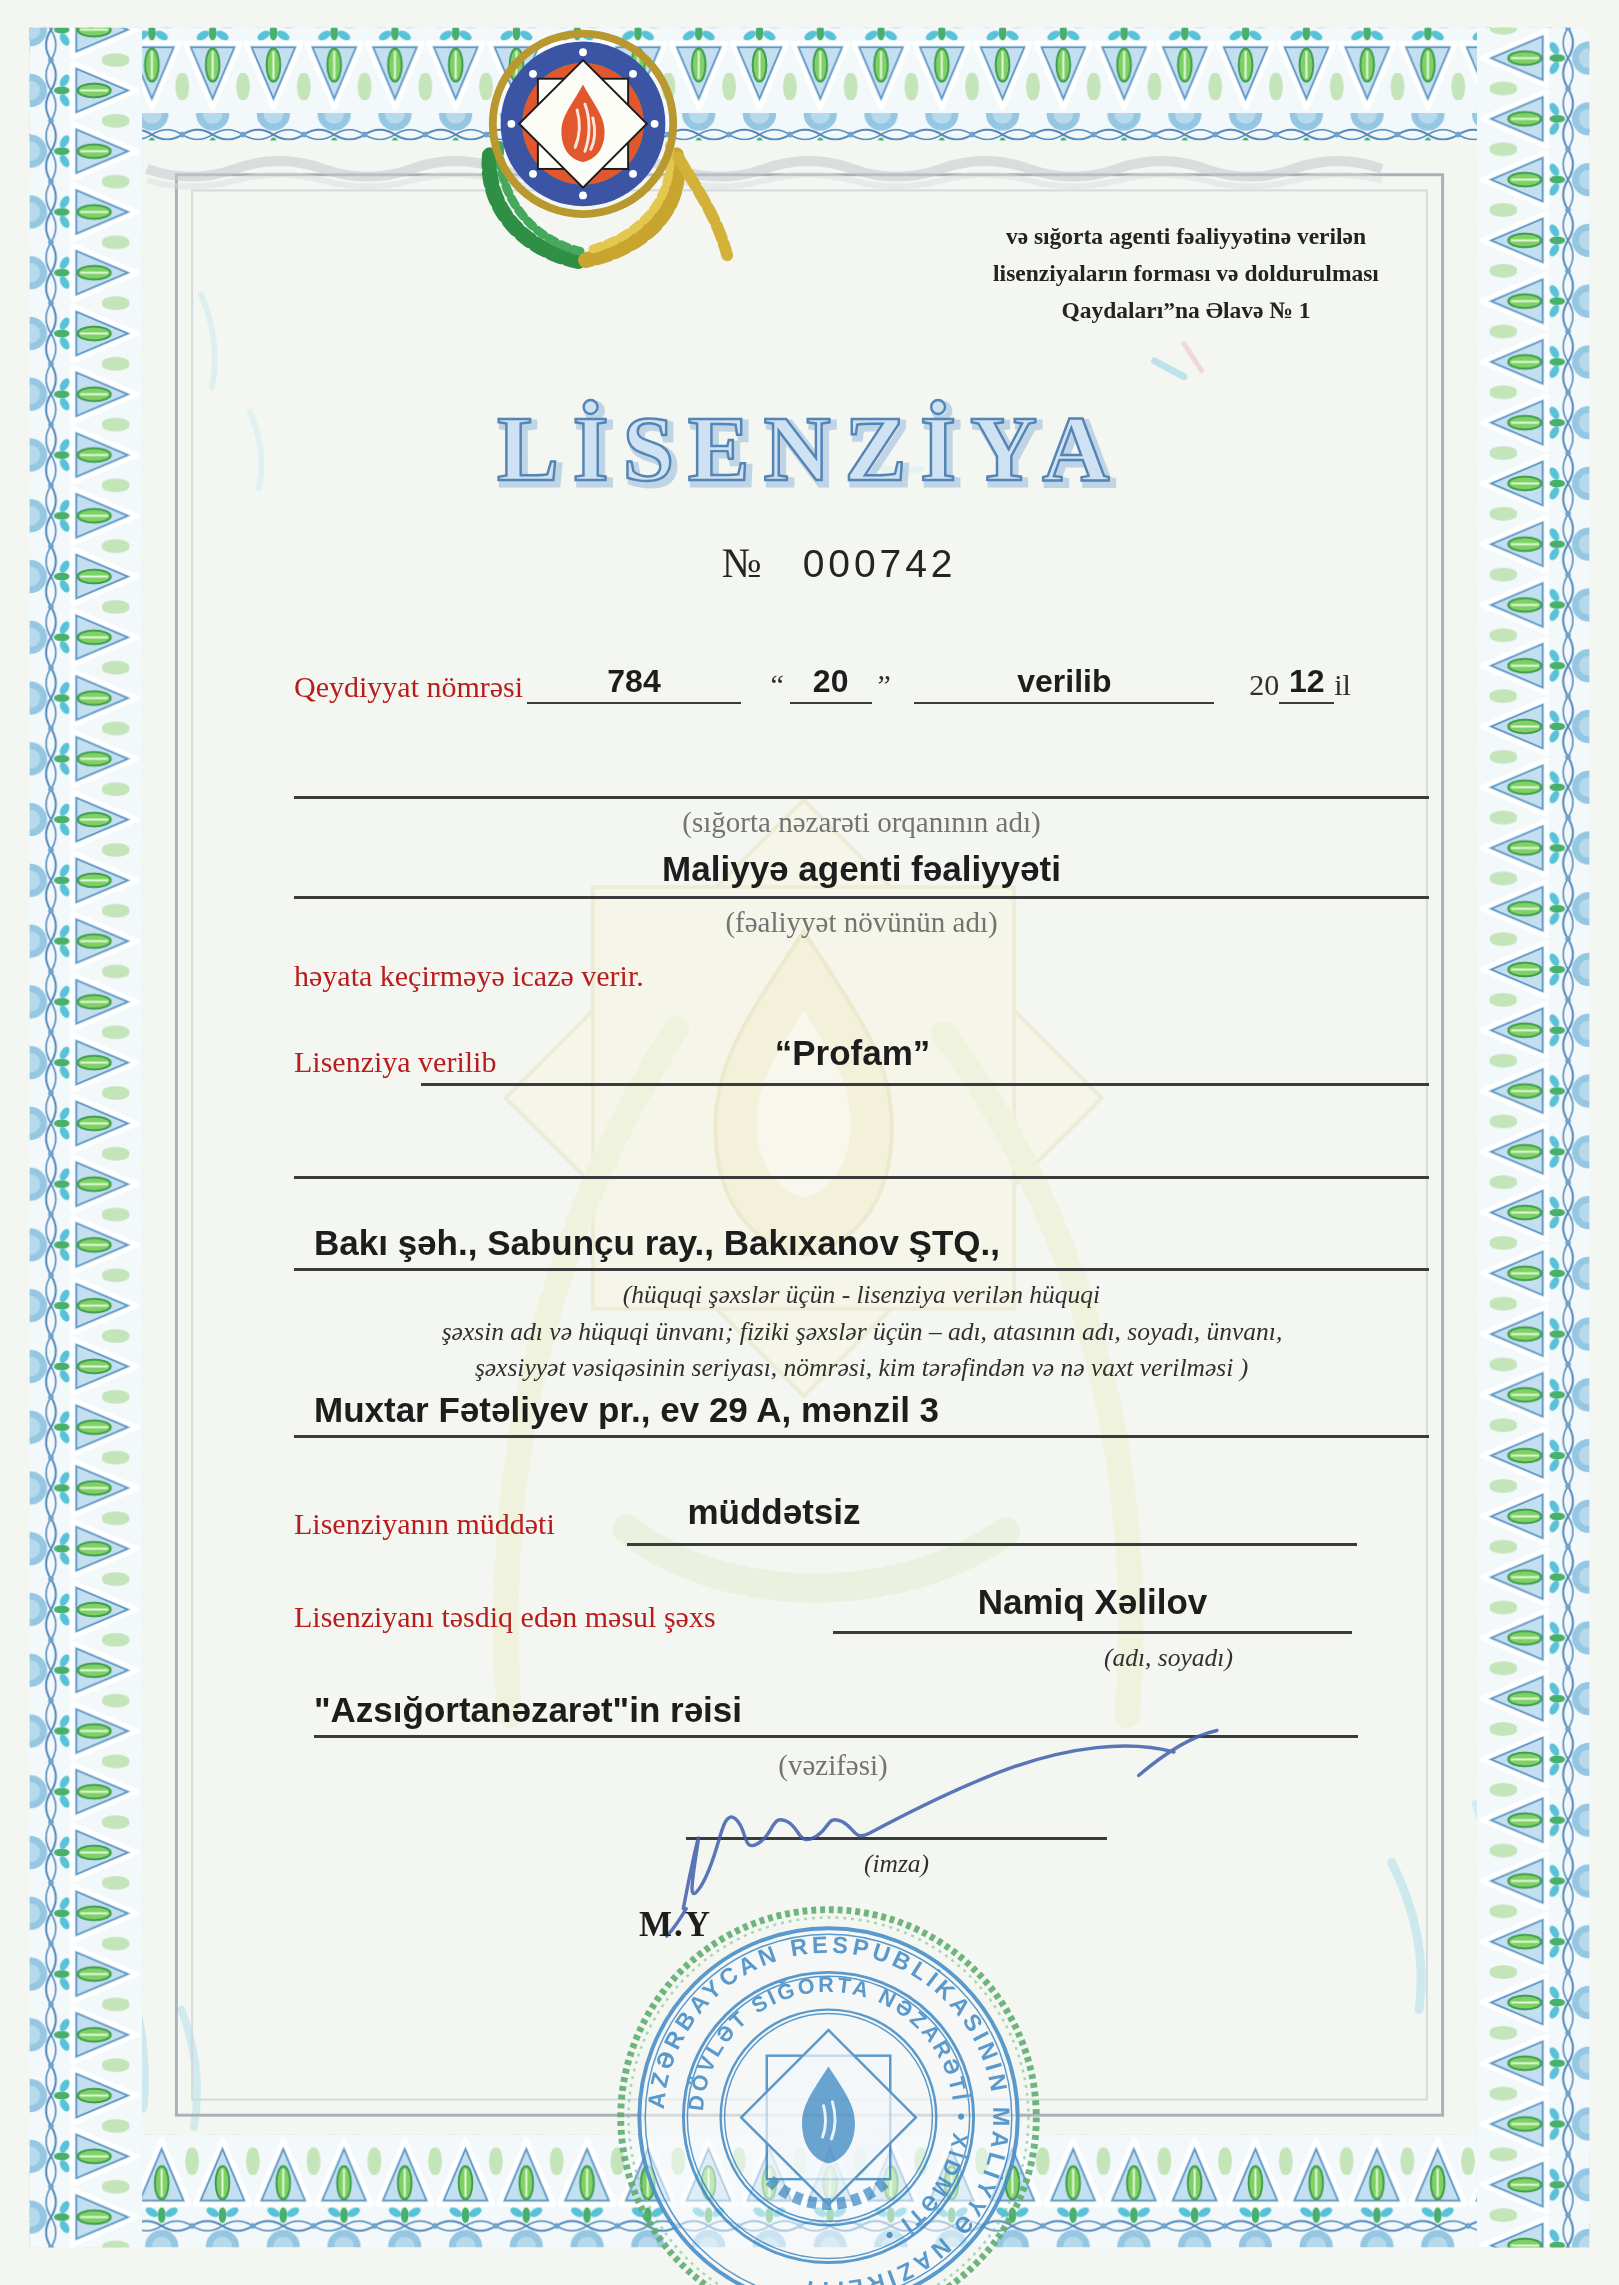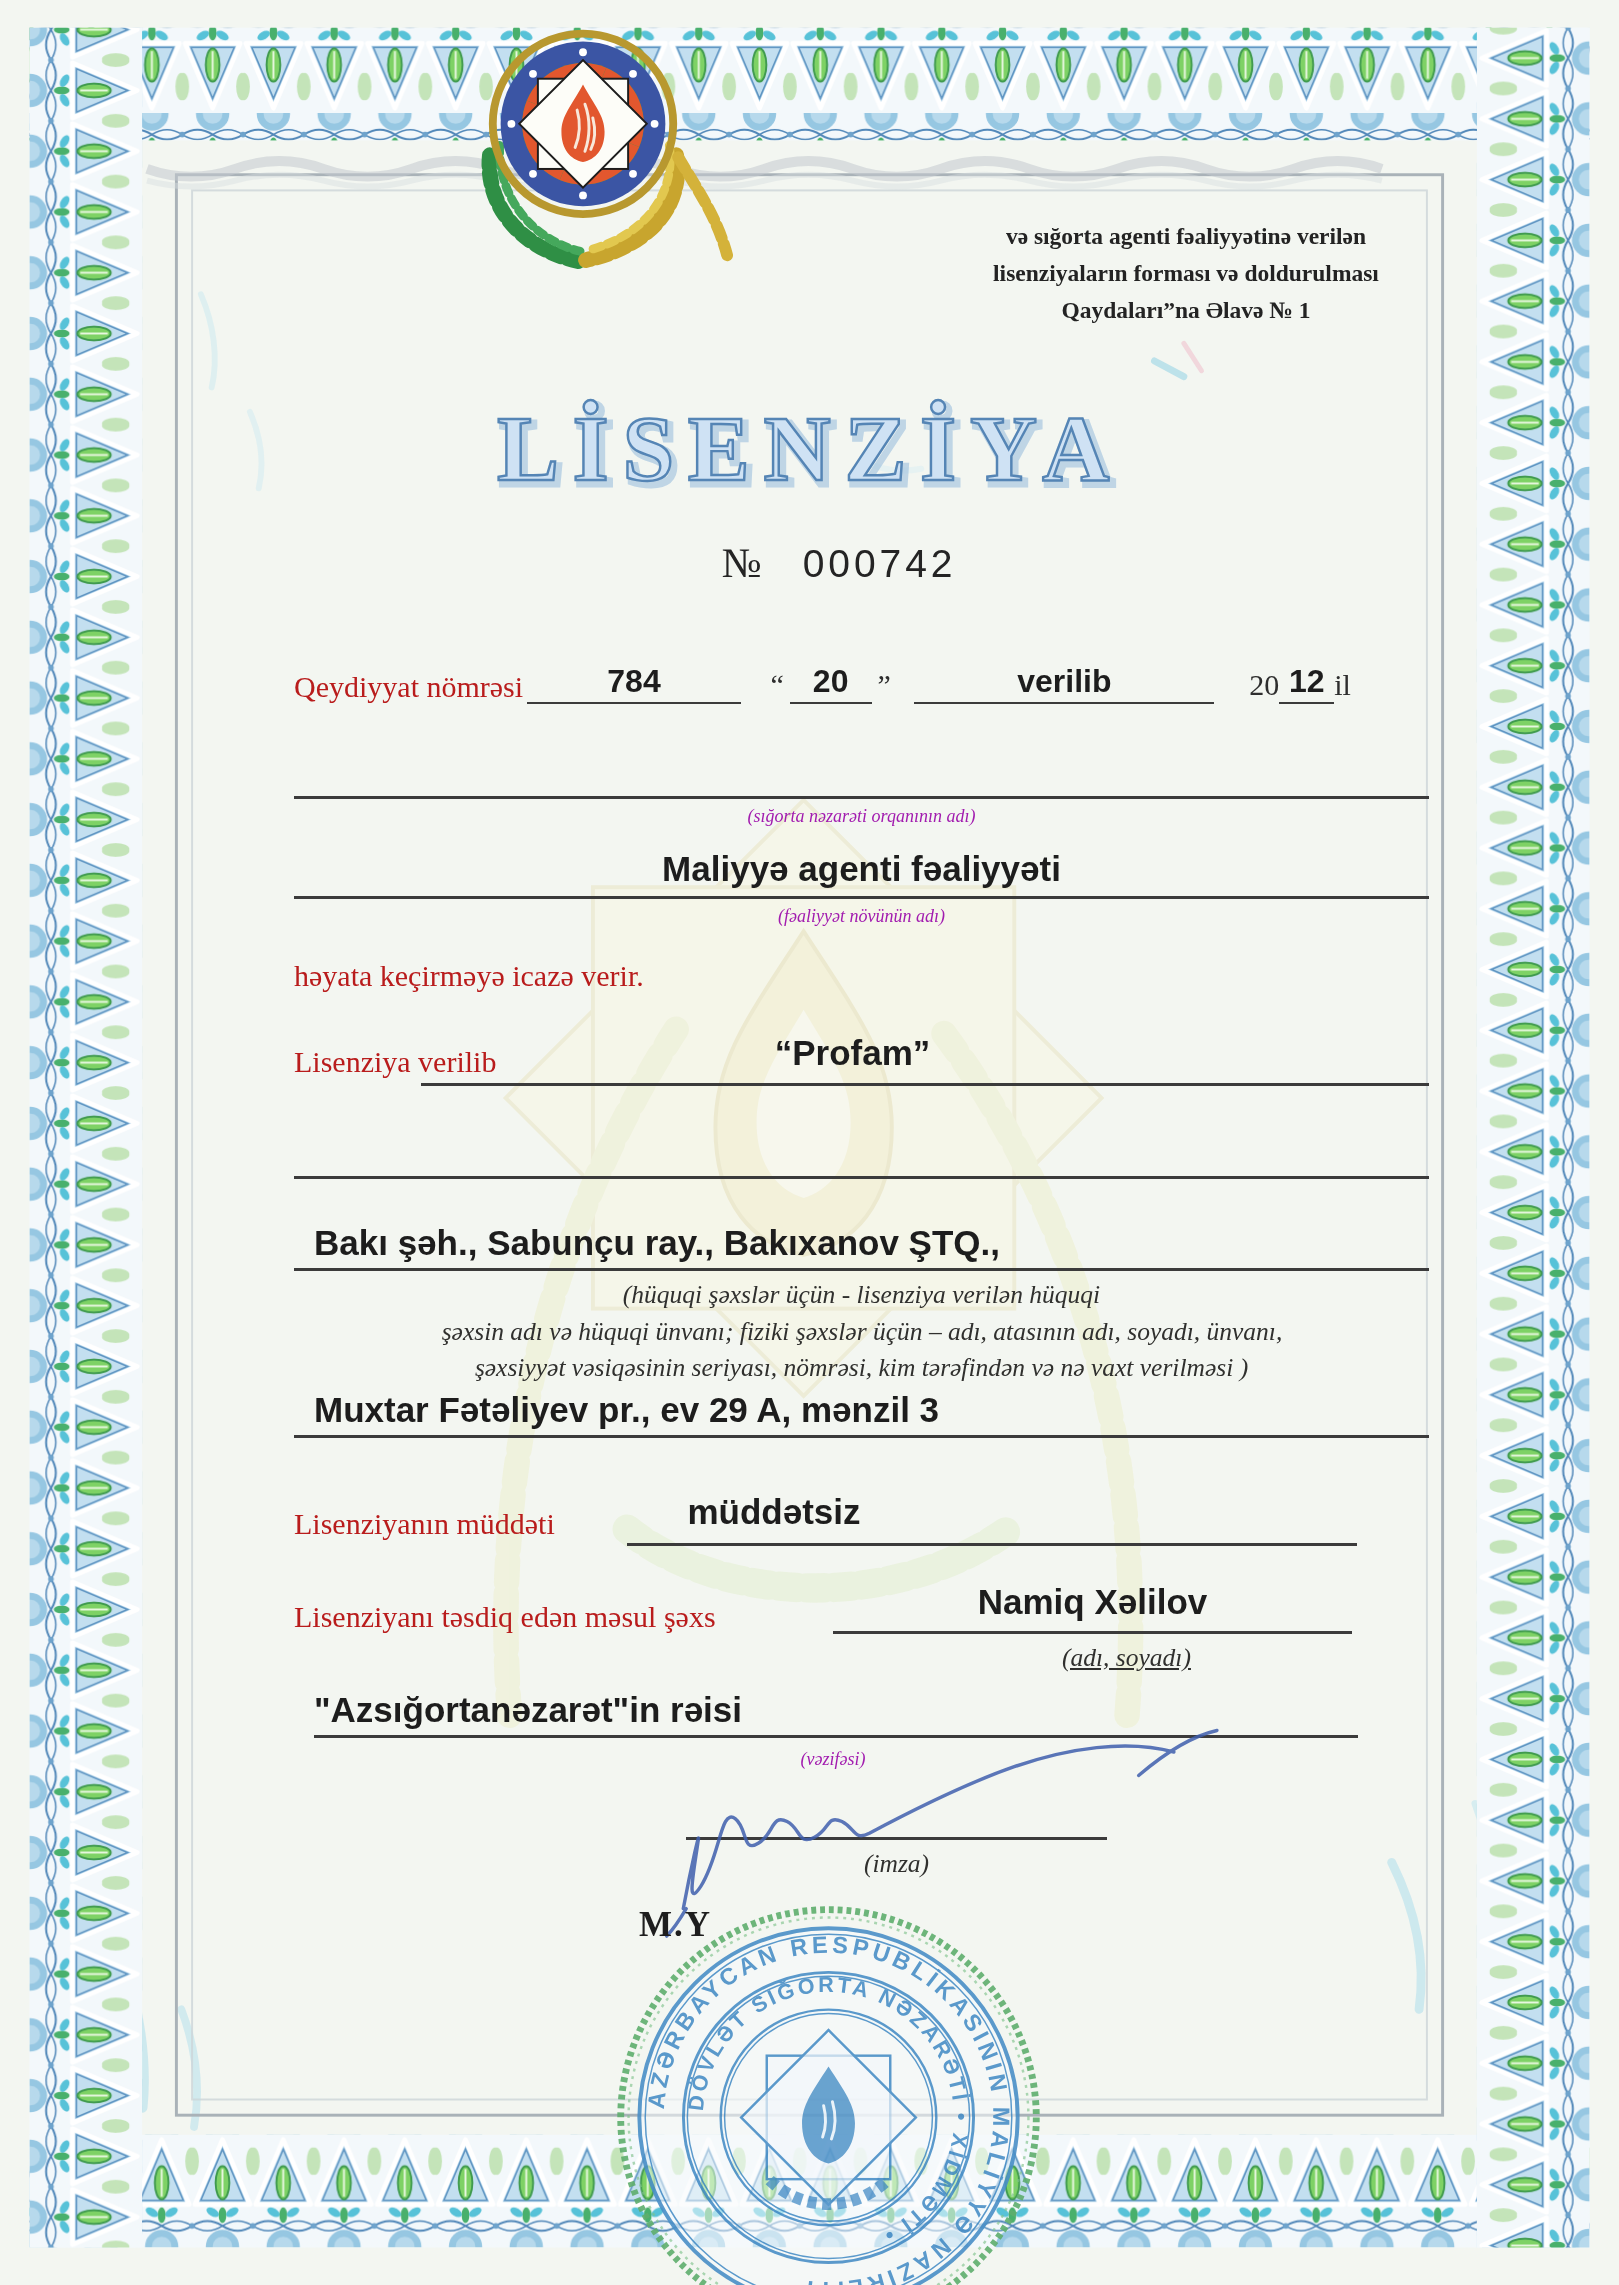--- a/index.html
+++ b/index.html
@@ -9,21 +9,21 @@
     width:1619px;height:2286px;
     background:#f3f6f1;
     overflow:hidden;
     font-family:"Liberation Serif", serif;
     color:#2c2c2c;
   }
   .abs{position:absolute;}
   .lserif{font-family:"Liberation Serif", serif;font-size:30px;color:#b91c1c;}
   .bval{font-family:"Liberation Sans", sans-serif;font-weight:700;font-size:35px;color:#1d1d1d;}
   .bval-sm{font-family:"Liberation Sans", sans-serif;font-weight:700;font-size:32px;color:#1d1d1d;}
-  .cap{font-family:"Liberation Serif", serif;font-style:italic;font-size:18px;color:#a21caf;}
+  .cap{font-family:"Liberation Serif", serif;font-size:29px;color:#737373;}
   .cap-sm{font-family:"Liberation Serif", serif;font-style:italic;font-size:25.5px;color:#30302e;}
   .rule{position:absolute;height:2.9px;background:#3b3b3b;}
   .center{text-align:center;}
   .refblock{
     width:568px;text-align:center;
     font-family:"Liberation Serif", serif;font-weight:700;
     font-size:23.5px;line-height:37px;color:#232323;
   }
   .serial{width:1502px;text-align:center;white-space:nowrap;}
   .serial .no{font-family:"Liberation Serif", serif;font-size:42px;color:#242424;}
@@ -191,21 +191,21 @@
   <div class="abs bval" style="left:314px;top:1390px;">Muxtar Fətəliyev pr., ev 29 A, mənzil 3</div>
   <div class="rule" style="left:294px;top:1435px;width:1135px;"></div>
 
   <div class="abs lserif" style="left:294px;top:1507px;">Lisenziyanın müddəti</div>
   <div class="abs bval center" style="left:627px;top:1492px;width:294px;">müddətsiz</div>
   <div class="rule" style="left:627px;top:1543px;width:730px;"></div>
 
   <div class="abs lserif" style="left:294px;top:1600px;">Lisenziyanı təsdiq edən məsul şəxs</div>
   <div class="abs bval center" style="left:833px;top:1582px;width:519px;">Namiq Xəlilov</div>
   <div class="rule" style="left:833px;top:1631px;width:519px;"></div>
-  <div class="abs cap-sm center" style="left:901px;top:1643px;width:451px;text-decoration:underline;">(adı, soyadı)</div>
+  <div class="abs cap-sm center" style="left:943px;top:1643px;width:451px;">(adı, soyadı)</div>
 
   <div class="abs bval" style="left:314px;top:1690px;">"Azsığortanəzarət"in rəisi</div>
   <div class="rule" style="left:314px;top:1735px;width:1044px;"></div>
   <div class="abs cap" style="left:294px;top:1749px;width:1078px;text-align:center;">(vəzifəsi)</div>
 
   <div class="rule" style="left:686px;top:1837px;width:421px;"></div>
   <div class="abs cap-sm" style="left:686px;top:1849px;width:421px;text-align:center;">(imza)</div>
   <svg class="abs" style="left:637px;top:1705px;" width="637" height="235" viewBox="650 1740 650 240">
     <g fill="none" stroke="#3f5fae" stroke-width="3.5" stroke-linecap="round" opacity="0.85">
       <path d="M697 1948 C 705 1905 715 1862 712 1880 C 707 1915 700 1948 715 1925 C 735 1893 735 1845 750 1856 C 763 1866 757 1892 774 1881 C 790 1871 787 1851 803 1859 C 817 1866 814 1884 831 1875 C 847 1867 843 1852 859 1859 C 873 1866 871 1879 887 1871 C 917 1855 975 1824 1035 1803 C 1090 1784 1150 1775 1198 1788"></path>

